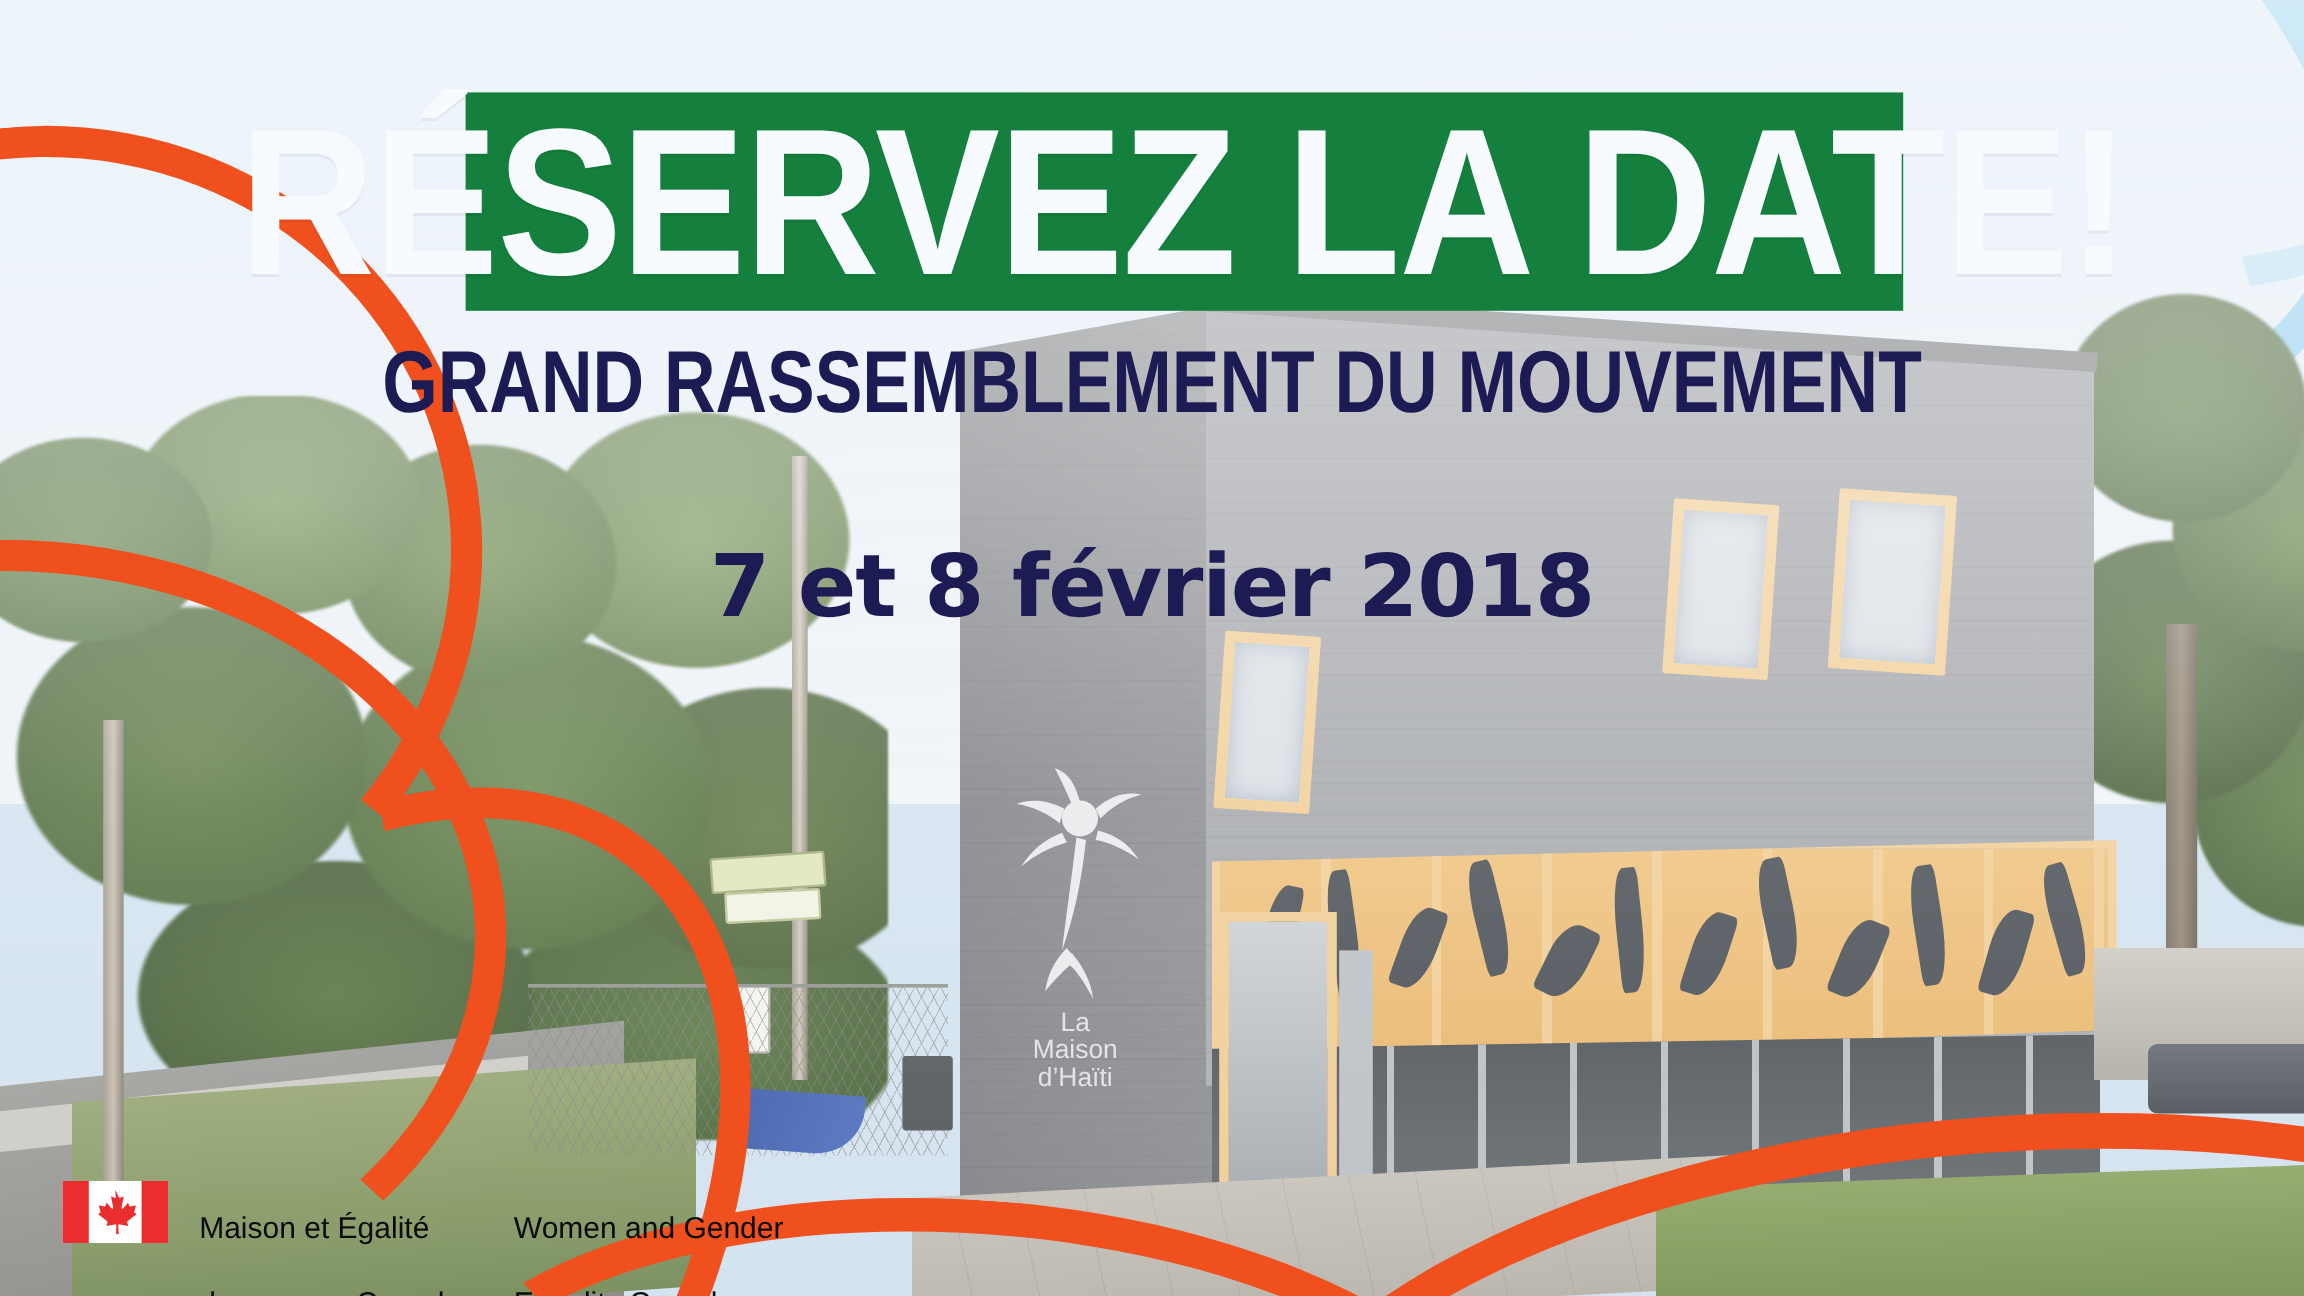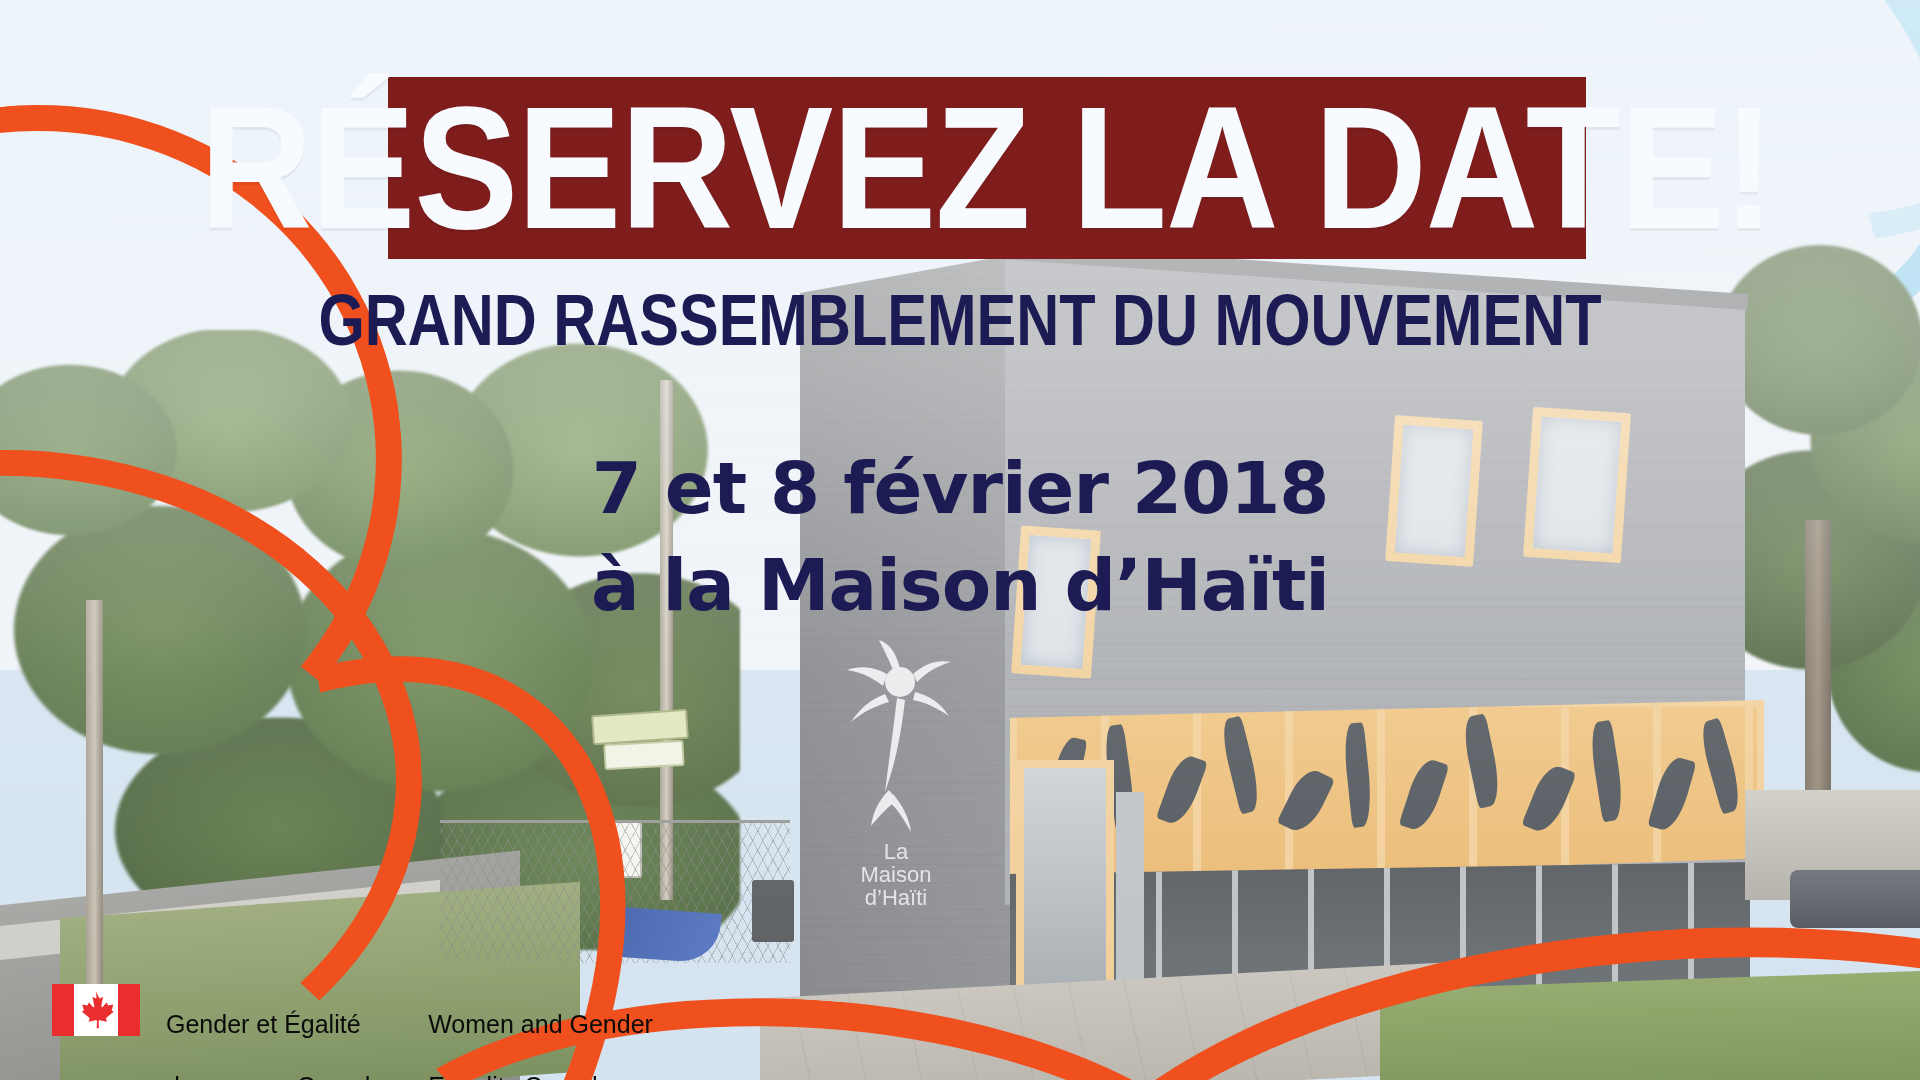--- a/index.html
+++ b/index.html
@@ -238,21 +238,21 @@
   }
   .arc-e{ 
     left:330px;top:1000px;width:900px;height:420px;
     border-width:28px;border-top-color:#f0501e;
     transform:rotate(4deg);
   }
 
   
   .banner{
     position:absolute;left:388px;top:77px;width:1198px;height:182px;
-    background:#7f1d1d;
+    background:#15803d;
     display:flex;align-items:center;justify-content:center;
   }
   .banner-text{
     color:#f7fbff;
     font-family:"Liberation Sans Narrow","Liberation Sans",sans-serif;
     font-weight:700;
     font-size:150px;
     line-height:150px;
     letter-spacing:-1px;
     transform:scaleX(1.04) scaleY(1.16);
@@ -391,33 +391,32 @@
   <div class="arc arc-d"></div>
 
   <div class="banner">
     <span class="banner-text">RÉSERVEZ LA DATE!</span>
   </div>
 
   <div class="subtitle">GRAND RASSEMBLEMENT DU MOUVEMENT</div>
 
   <div class="dateblock">
     <div class="date-line">7 et 8 février 2018</div>
-    <div class="date-line">à la Maison d’Haïti</div>
   </div>
 
   <div class="footer">
     <svg class="flag" viewBox="0 0 88 52">
       <rect x="0" y="0" width="88" height="52" fill="#ffffff"></rect>
       <rect x="0" y="0" width="22" height="52" fill="#EA2D2E"></rect>
       <rect x="66" y="0" width="22" height="52" fill="#EA2D2E"></rect>
       <path fill="#EA2D2E" d="M44 7.5 l3.1 6.2 c0.4 0.8 1 0.7 1.7 0.3 l2.3-1.2 -1.7 8.8 c-0.35 1.7 0.55 2.2 1.5 1.1 l3.8-4.4 1 2.4 c0.35 0.85 0.85 0.8 1.7 0.6 l3.9-0.8 -1.3 4.7 c-0.25 1 -0.4 1.4 0.4 1.7 l1.5 0.7 -7.3 5.9 c-0.8 0.8 -0.6 1.05 -0.3 2.05 l0.65 2.1 -6.9-1.3 c-0.85-0.15 -1.45 -0.15 -1.45 0.65 l0.3 7.3 h-2.2 l0.3 -7.3 c0 -0.8 -0.6 -0.8 -1.45 -0.65 l-6.9 1.3 0.65 -2.1 c0.3 -1 0.5 -1.25 -0.3 -2.05 l-7.3 -5.9 1.5 -0.7 c0.8 -0.3 0.65 -0.7 0.4 -1.7 l-1.3 -4.7 3.9 0.8 c0.85 0.2 1.35 0.25 1.7 -0.6 l1 -2.4 3.8 4.4 c0.95 1.1 1.85 0.6 1.5 -1.1 l-1.7 -8.8 2.3 1.2 c0.7 0.4 1.3 0.5 1.7 -0.3 z"></path>
     </svg>
     <div class="f-texts">
       <div class="f-fr">
-        <div>Gender et Égalité</div>
+        <div>Maison et Égalité</div>
         <div>des genres Canada</div>
       </div>
       <div class="f-en">
         <div>Women and Gender</div>
         <div>Equality Canada</div>
       </div>
     </div>
   </div>
 
 </div>

